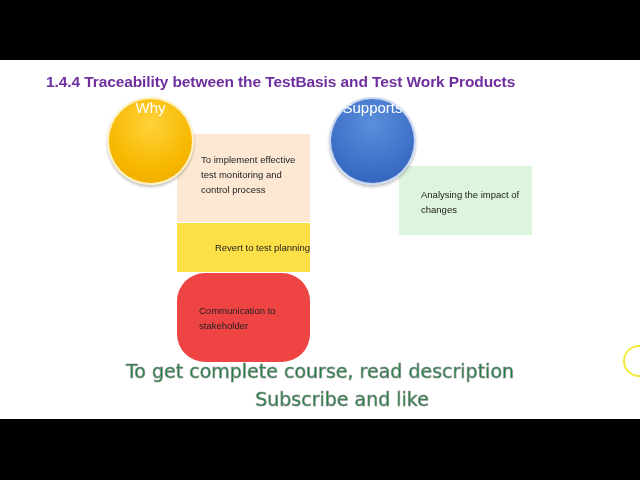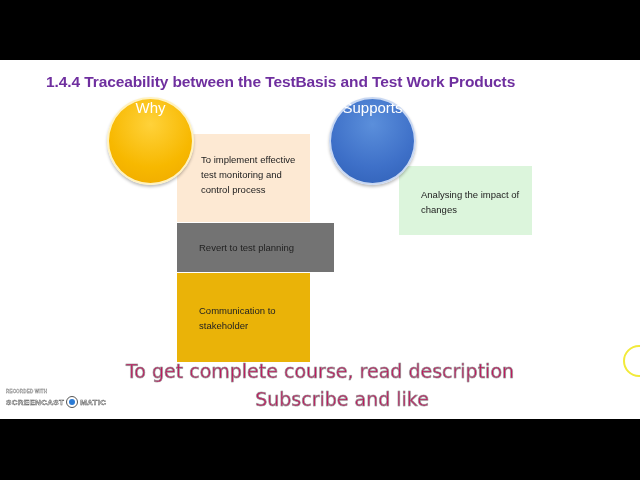--- a/index.html
+++ b/index.html
@@ -1,27 +1,27 @@
 <!DOCTYPE html>
 <html><head>
   <meta charset="utf-8">
   <style>
     html, body { margin: 0; padding: 0; }
     body { width: 640px; height: 480px; background: #000; position: relative; overflow: hidden; font-family: "Liberation Sans", sans-serif; }
     .slide { position: absolute; left: 0; top: 60px; width: 640px; height: 359px; background: #fff; overflow: hidden; }
     .title { position: absolute; left: 46px; top: 13px; font-size: 15.5px; font-weight: bold; color: #6f2f9f; white-space: nowrap; letter-spacing: -0.1px; text-align: center; }
     .box { position: absolute; font-size: 9.5px; color: #222; line-height: 15px; box-sizing: border-box; }
     .box1 { left: 177px; top: 74px; width: 133px; height: 88px; background: #fde9d3; padding: 18px 10px 0 24px; }
-    .box2 { left: 177px; top: 163px; width: 157px; height: 49px; background: #737373; padding: 17px 0 0 22px; }
-    .box3 { left: 177px; top: 213px; width: 133px; height: 89px; background: #eab308; padding: 30px 10px 0 22px; }
+    .box2 { left: 177px; top: 163px; width: 133px; height: 49px; background: #fde047; padding: 17px 0 0 22px; text-align: right; }
+    .box3 { left: 177px; top: 213px; width: 133px; height: 89px; background: #ef4444; padding: 30px 10px 0 22px; border-radius: 28px; }
     .box4 { left: 399px; top: 74px; width: 133px; height: 69px; background: #dcf5dc; padding: 21px 8px 0 22px; margin-top: 32px; }
     .circle { position: absolute; border-radius: 50%; display: flex; align-items: flex-start; justify-content: center; color: #fff; font-size: 15px; box-shadow: 0 2px 3px rgba(0,0,0,0.25); }
     .why { left: 107px; top: 37px; width: 87px; height: 88px; background: radial-gradient(circle at 50% 30%, #ffd23a 0%, #f7b800 60%, #eea800 100%); border: 2px solid #fff2c0; box-sizing: border-box; }
     .supports { left: 329px; top: 37px; width: 87px; height: 88px; background: radial-gradient(circle at 50% 30%, #5b8fdb 0%, #3e70c8 60%, #2f5fb5 100%); border: 2px solid #c9d8f2; box-sizing: border-box; }
-    .caption { position: absolute; width: 640px; text-align: center; color: #be185d; font-size: 19px; font-family: "DejaVu Sans", sans-serif; -webkit-text-stroke: 0.6px #9a9a9a; text-shadow: 0 0 1px #888; }
+    .caption { position: absolute; width: 640px; text-align: center; color: #15803d; font-size: 19px; font-family: "DejaVu Sans", sans-serif; -webkit-text-stroke: 0.6px #9a9a9a; text-shadow: 0 0 1px #888; }
     .cap1 { top: 300px; left: 0; }
     .cap2 { top: 328px; left: 22px; }
     .ring { position: absolute; left: 623px; top: 285px; width: 32px; height: 32px; border: 2px solid #f2ea3a; border-radius: 50%; box-sizing: border-box; }
     .watermark { position: absolute; left: 6px; top: 329px; }
     .wm-small { font-size: 4.5px; color: #fff; -webkit-text-stroke: 0.3px #666; font-weight: bold; letter-spacing: 0.2px; }
     .wm-row { display: flex; align-items: center; gap: 2px; margin-top: 2px; }
     .wm-text { font-size: 8px; color: #fff; -webkit-text-stroke: 0.5px #555; font-weight: bold; letter-spacing: 0.3px; }
     .wm-dot { width: 12px; height: 12px; border-radius: 50%; background: #fff; border: 1.5px solid #555; box-sizing: border-box; display: flex; align-items: center; justify-content: center; }
     .wm-dot-inner { width: 6px; height: 6px; border-radius: 50%; background: #2a7ad5; }
   </style>
@@ -41,23 +41,13 @@
   <div class="box box4">Analysing the impact of changes</div>
   <div class="circle supports">
     <span>Supports</span>
   </div>
 
   <div class="caption cap1">To get complete course, read description</div>
   <div class="caption cap2">Subscribe and like</div>
 
   <div class="ring"></div>
 
-  <div class="watermark">
-    <div class="wm-small">RECORDED WITH</div>
-    <div class="wm-row">
-      <span class="wm-text">SCREENCAST</span>
-      <span class="wm-dot">
-          <span class="wm-dot-inner"></span>
-        </span>
-      <span class="wm-text">MATIC</span>
-    </div>
-  </div>
 </div>
 
 </body></html>

